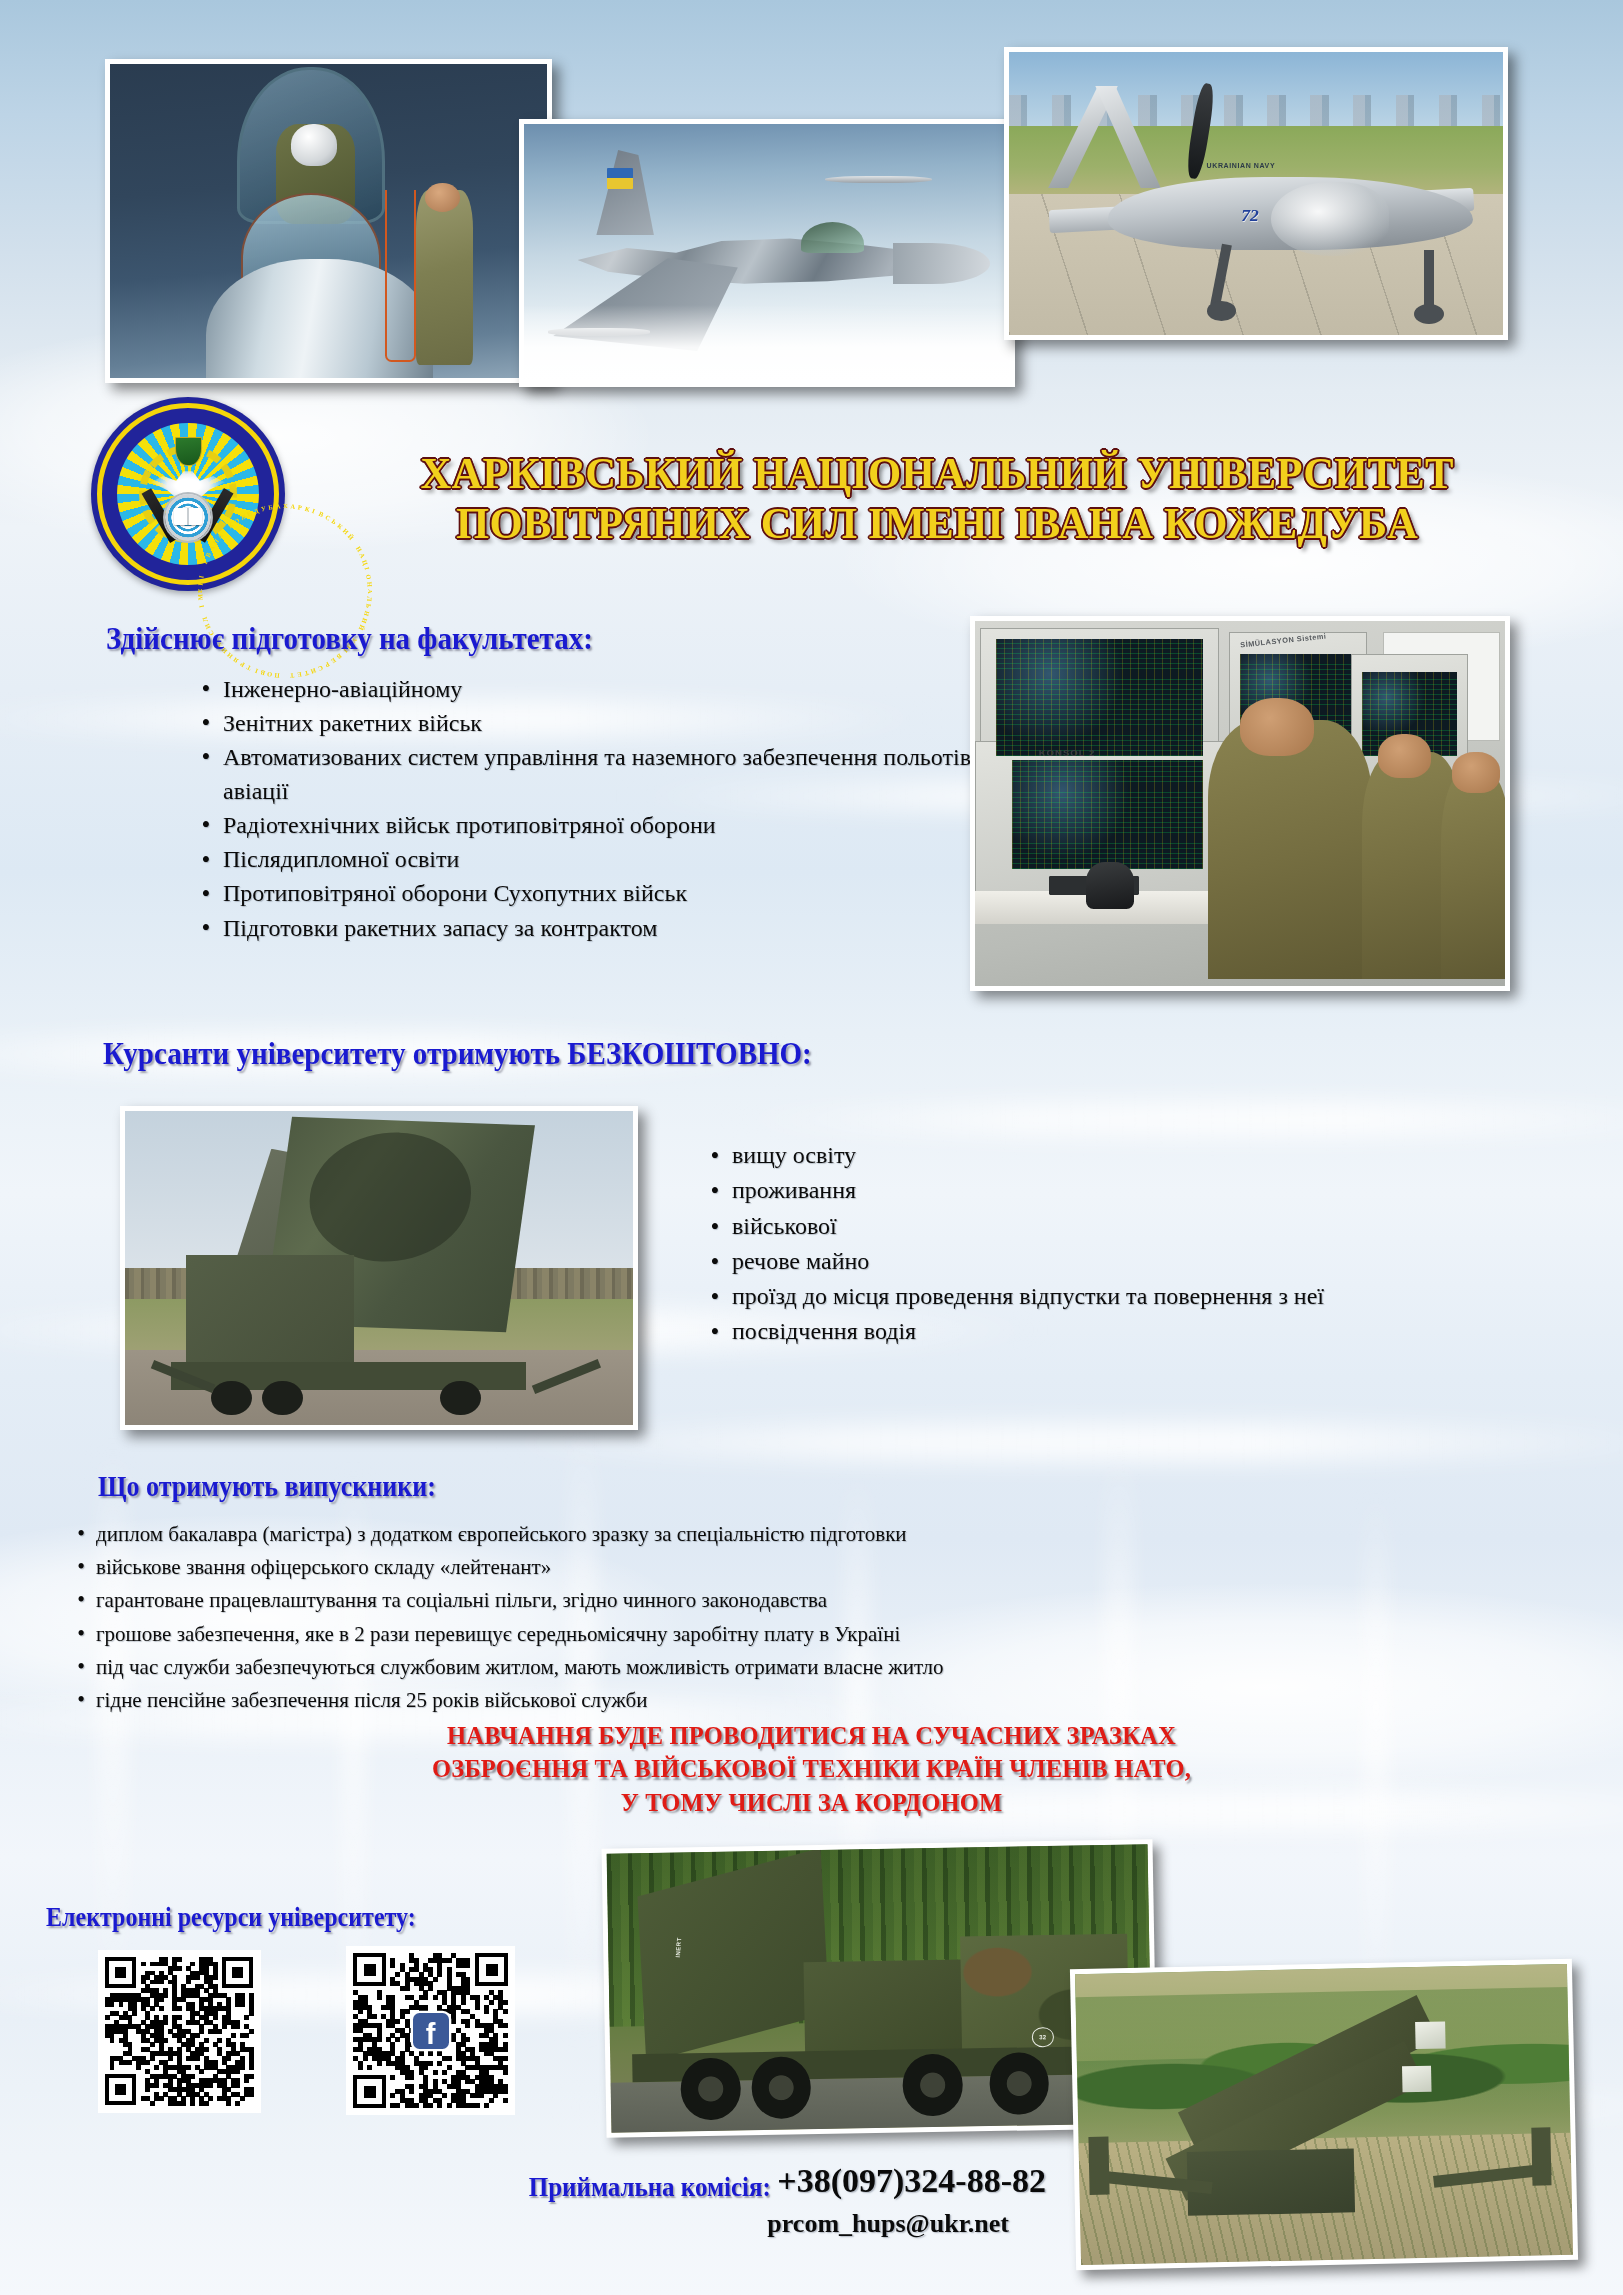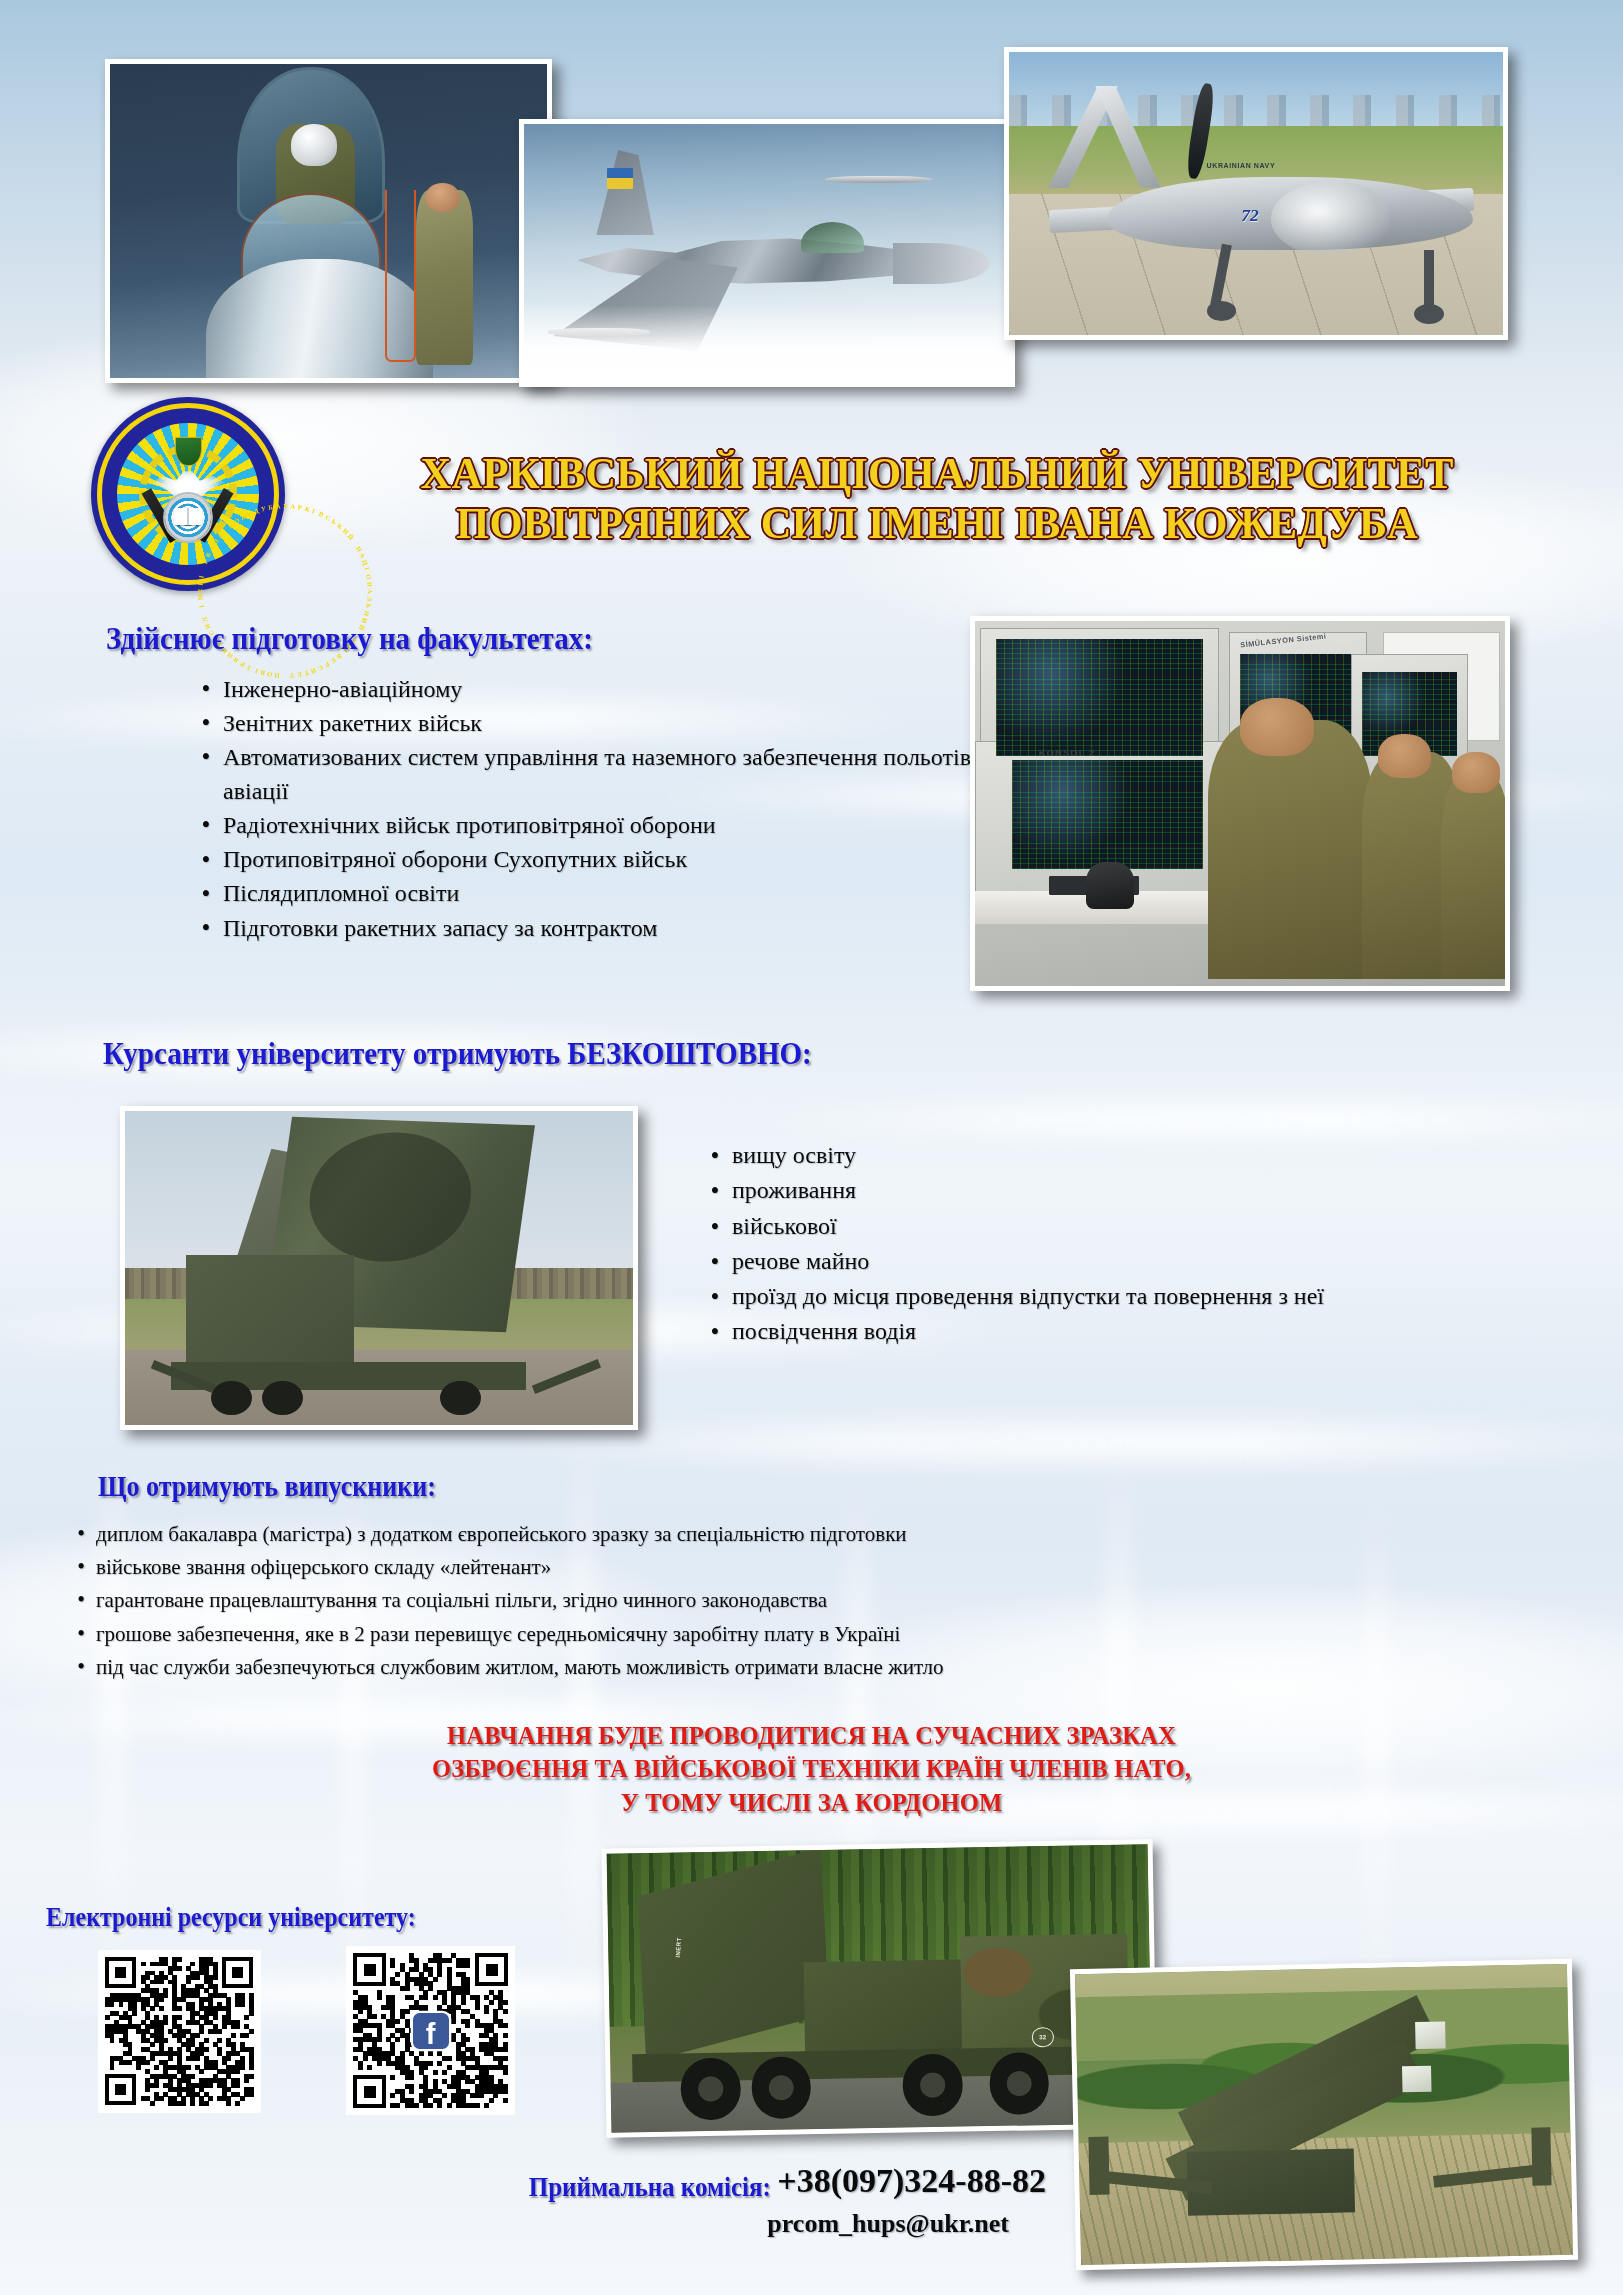--- a/index.html
+++ b/index.html
@@ -511,22 +511,22 @@
   <div>ХАРКІВСЬКИЙ НАЦІОНАЛЬНИЙ УНІВЕРСИТЕТ</div>
   <div>ПОВІТРЯНИХ СИЛ ІМЕНІ ІВАНА КОЖЕДУБА</div>
 </div>
 
 <div class="section-head" id="head-faculties">Здійснює підготовку на факультетах:</div>
 <ul class="blist" id="list-faculties">
   <li>Інженерно-авіаційному</li>
   <li>Зенітних ракетних військ</li>
   <li>Автоматизованих систем управління та наземного забезпечення польотів авіації</li>
   <li>Радіотехнічних військ протиповітряної оборони</li>
+  <li>Післядипломної освіти</li>
   <li>Протиповітряної оборони Сухопутних військ</li>
-  <li>Післядипломної освіти</li>
   <li>Підготовки ракетних запасу за контрактом</li>
 </ul>
 
 <div class="photo" id="ph-sim">
   <div class="inner">
     <div class="whiteboard"></div>
     <div class="console cons1"></div>
     <div class="console cons2"></div>
     <div class="console cons3"></div>
     <div class="console cons-low"></div>
@@ -578,20 +578,21 @@
   <li>посвідчення водія</li>
 </ul>
 
 <div class="section-head" id="head-grads">Що отримують випускники:</div>
 <ul class="blist" id="list-grads">
   <li>диплом бакалавра (магістра) з додатком європейського зразку за спеціальністю підготовки</li>
   <li>військове звання офіцерського складу «лейтенант»</li>
   <li>гарантоване працевлаштування та соціальні пільги, згідно чинного законодавства</li>
   <li>грошове забезпечення, яке в 2 рази перевищує середньомісячну заробітну плату в Україні</li>
   <li>під час служби забезпечуються службовим житлом, мають можливість отримати власне житло</li>
+  <li>гідне пенсійне забезпечення після 25 років військової служби</li>
 </ul>
 
 <div id="notice">
   <div>НАВЧАННЯ БУДЕ ПРОВОДИТИСЯ НА СУЧАСНИХ ЗРАЗКАХ</div>
   <div>ОЗБРОЄННЯ ТА ВІЙСЬКОВОЇ ТЕХНІКИ КРАЇН ЧЛЕНІВ НАТО,</div>
   <div>У ТОМУ ЧИСЛІ ЗА КОРДОНОМ</div>
 </div>
 
 <div class="photo" id="ph-truck">
   <div class="inner">

